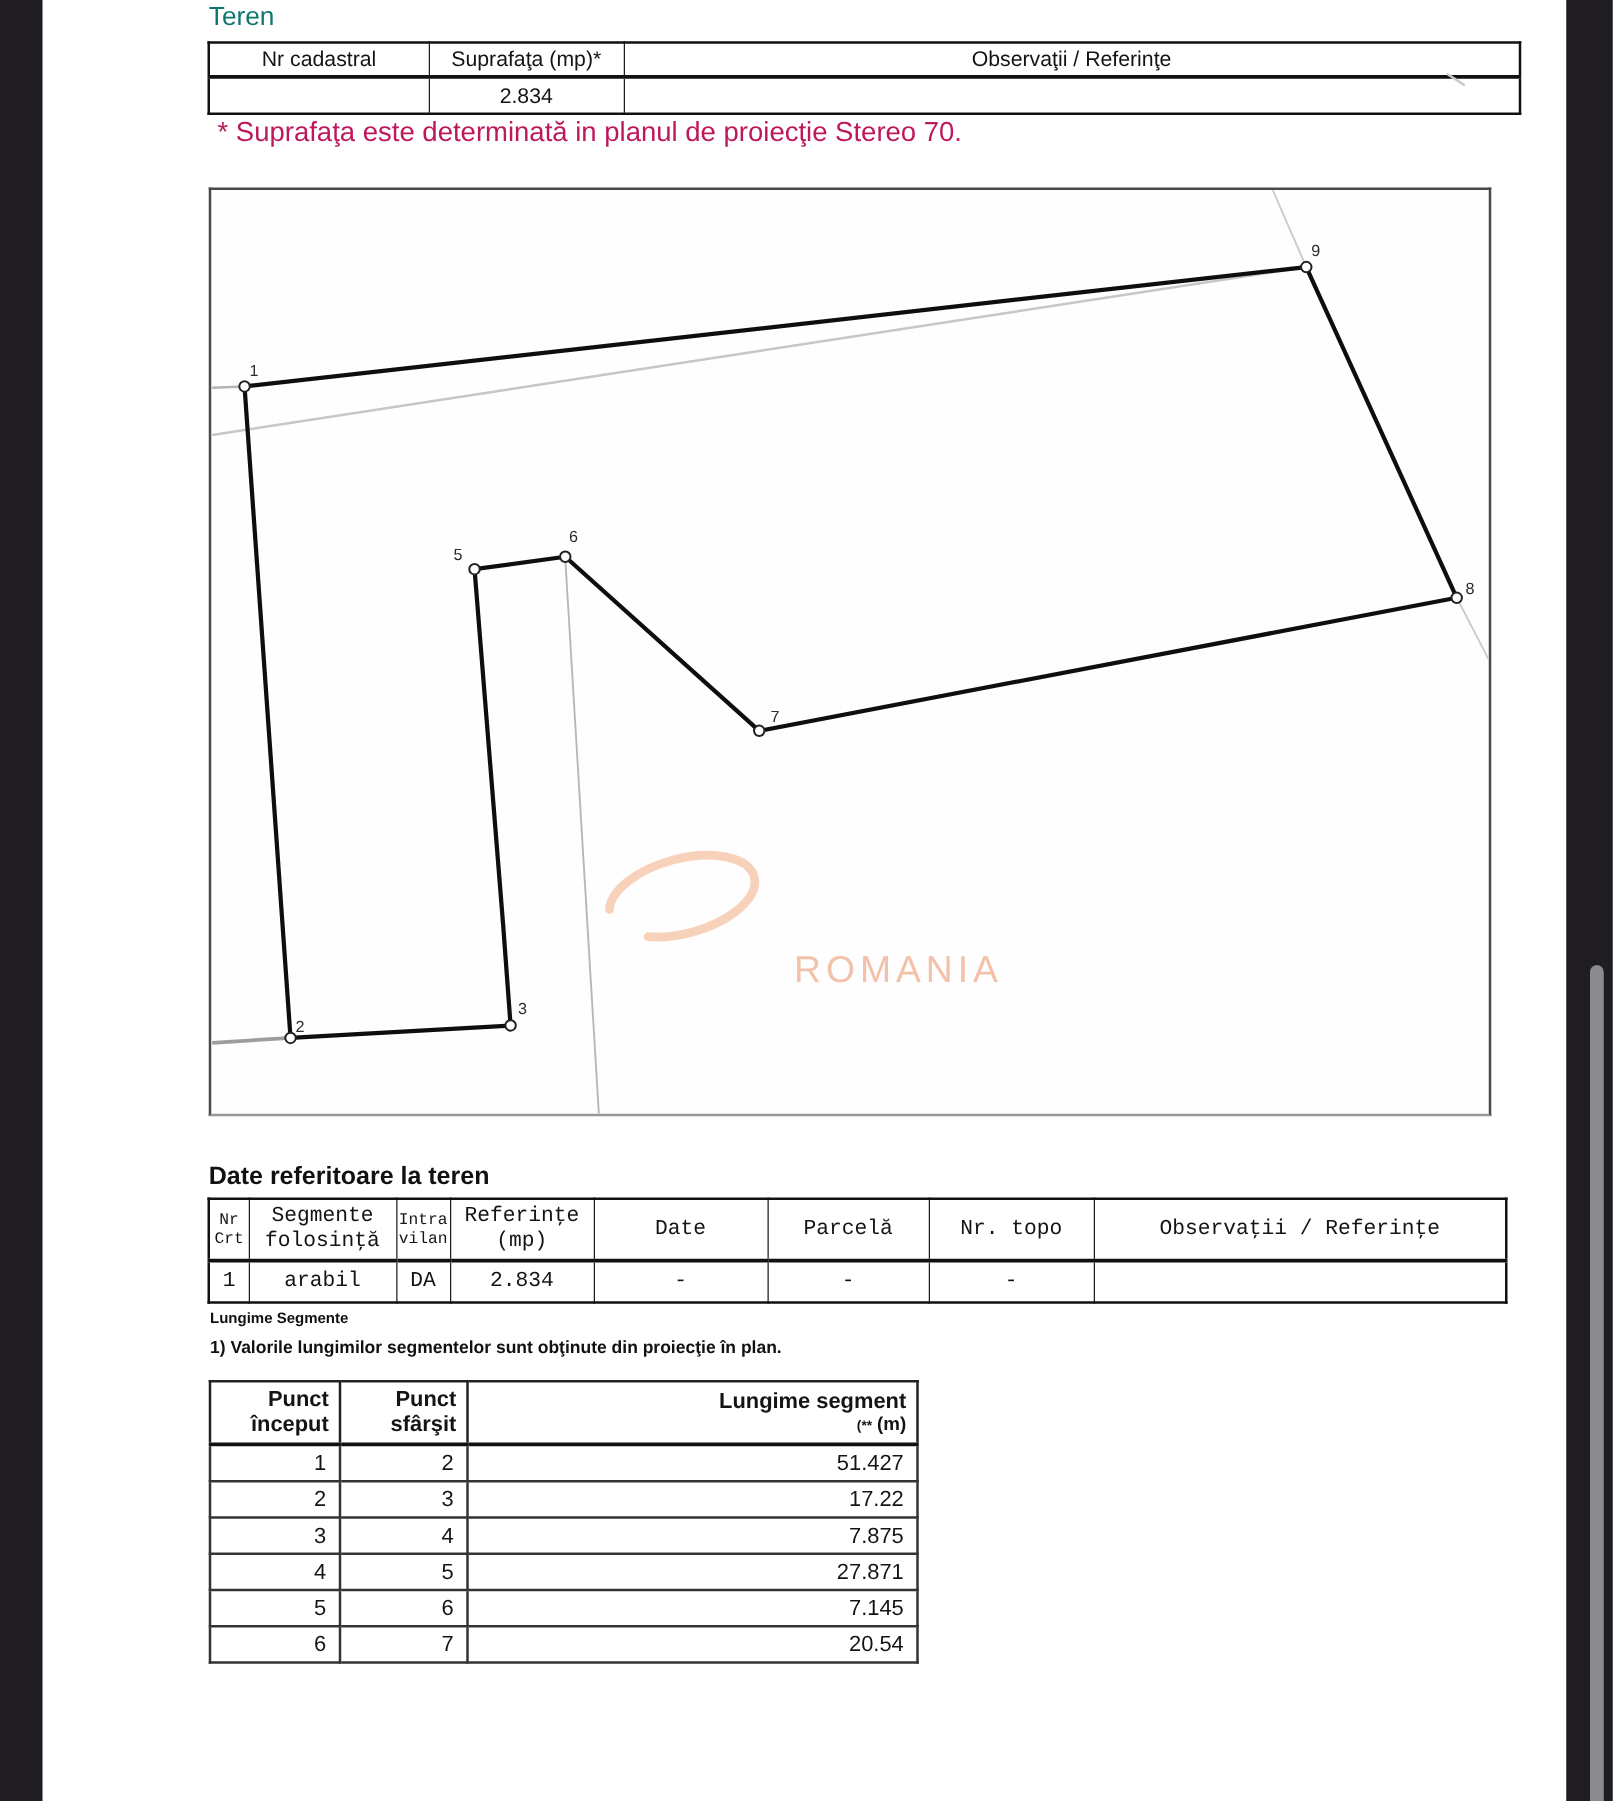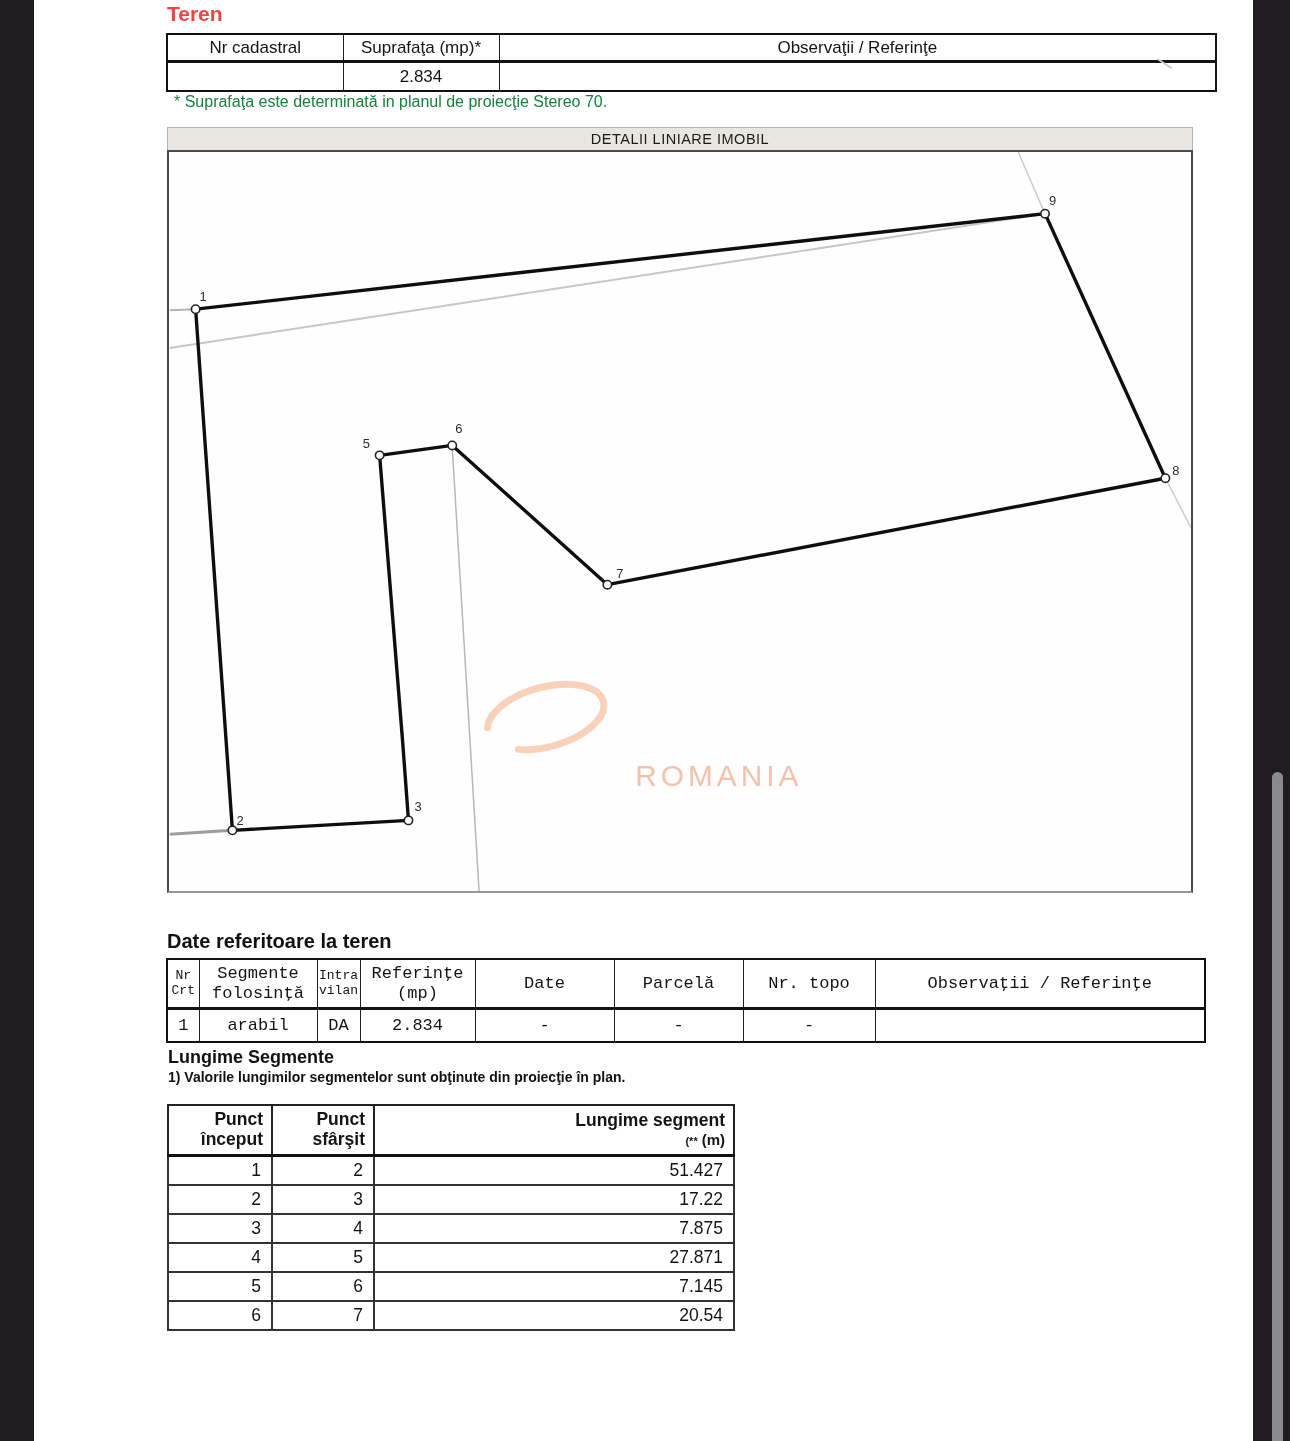--- a/index.html
+++ b/index.html
@@ -1,23 +1,23 @@
 <!DOCTYPE html>
 <html><head>
 <meta charset="utf-8">
 <style>
   html,body{margin:0;padding:0;}
   body{background:#201d22;font-family:"Liberation Sans",sans-serif;-webkit-font-smoothing:antialiased;}
   .viewport{position:relative;width:1290px;height:1441px;overflow:hidden;background:#201d22;}
   .page{position:absolute;left:34px;top:0;width:1219px;height:1441px;background:#ffffff;}
 
-  .h1{position:absolute;left:133px;top:2px;font-size:21px;font-weight:bold;color:#ef4444;}
-  .note1{position:absolute;left:140px;top:93px;font-size:16px;color:#15803d;}
+  .h1{position:absolute;left:133px;top:2px;font-size:21px;font-weight:normal;color:#0f766e;}
+  .note1{position:absolute;left:140px;top:93px;font-size:22px;color:#be185d;}
   .h2{position:absolute;left:133px;top:930px;font-size:20px;font-weight:bold;color:#111;}
-  .seg-h{position:absolute;left:134px;top:1047px;font-size:18px;font-weight:bold;color:#111;}
+  .seg-h{position:absolute;left:134px;top:1047px;font-size:12px;font-weight:bold;color:#111;}
   .seg-note{position:absolute;left:134px;top:1069px;font-size:14px;font-weight:bold;color:#111;}
 
   table{border-collapse:collapse;table-layout:fixed;}
   .doc-table{position:absolute;border:2.5px solid #111;font-size:17px;color:#141414;background:#fff;}
   .doc-table th,.doc-table td{border:1.5px solid #1f1f1f;font-weight:normal;text-align:center;padding:0;overflow:hidden;}
   .doc-table thead th{border-bottom:3px solid #111;}
   .preline{white-space:pre-line;line-height:1.15;}
 
   .t1{left:132px;top:33px;width:1051px;}
   .t1 th{height:25px;}
@@ -75,21 +75,20 @@
           <td></td>
           <td>2.834</td>
           <td></td>
         </tr>
       </tbody>
     </table>
     <div class="pen-mark"></div>
 
     <div class="note1">* Suprafaţa este determinată in planul de proiecţie Stereo 70.</div>
 
-    <div class="dband">DETALII LINIARE IMOBIL</div>
     <div class="dbox">
       <svg xmlns="http://www.w3.org/2000/svg" viewBox="0 0 1026 743">
           <line x1="0" y1="197" x2="880" y2="62" stroke="#c6c6c6" stroke-width="2"></line>
           <line x1="853" y1="0" x2="880" y2="62" stroke="#cbcbcb" stroke-width="1.5"></line>
           <line x1="1001" y1="328" x2="1029" y2="382" stroke="#cbcbcb" stroke-width="1.5"></line>
           <line x1="0" y1="159" x2="26" y2="158" stroke="#b3b3b3" stroke-width="2"></line>
           <line x1="0" y1="686" x2="63" y2="682" stroke="#9d9d9d" stroke-width="3"></line>
           <line x1="284" y1="297" x2="311" y2="743" stroke="#b7b7b7" stroke-width="1.5"></line>
           <g transform="rotate(-15 378 568)">
             <ellipse cx="378" cy="568" rx="60" ry="30" fill="none" stroke="#f7ccb3" stroke-width="7" stroke-dasharray="108 42 146" stroke-linecap="round" opacity="0.9"></ellipse>

